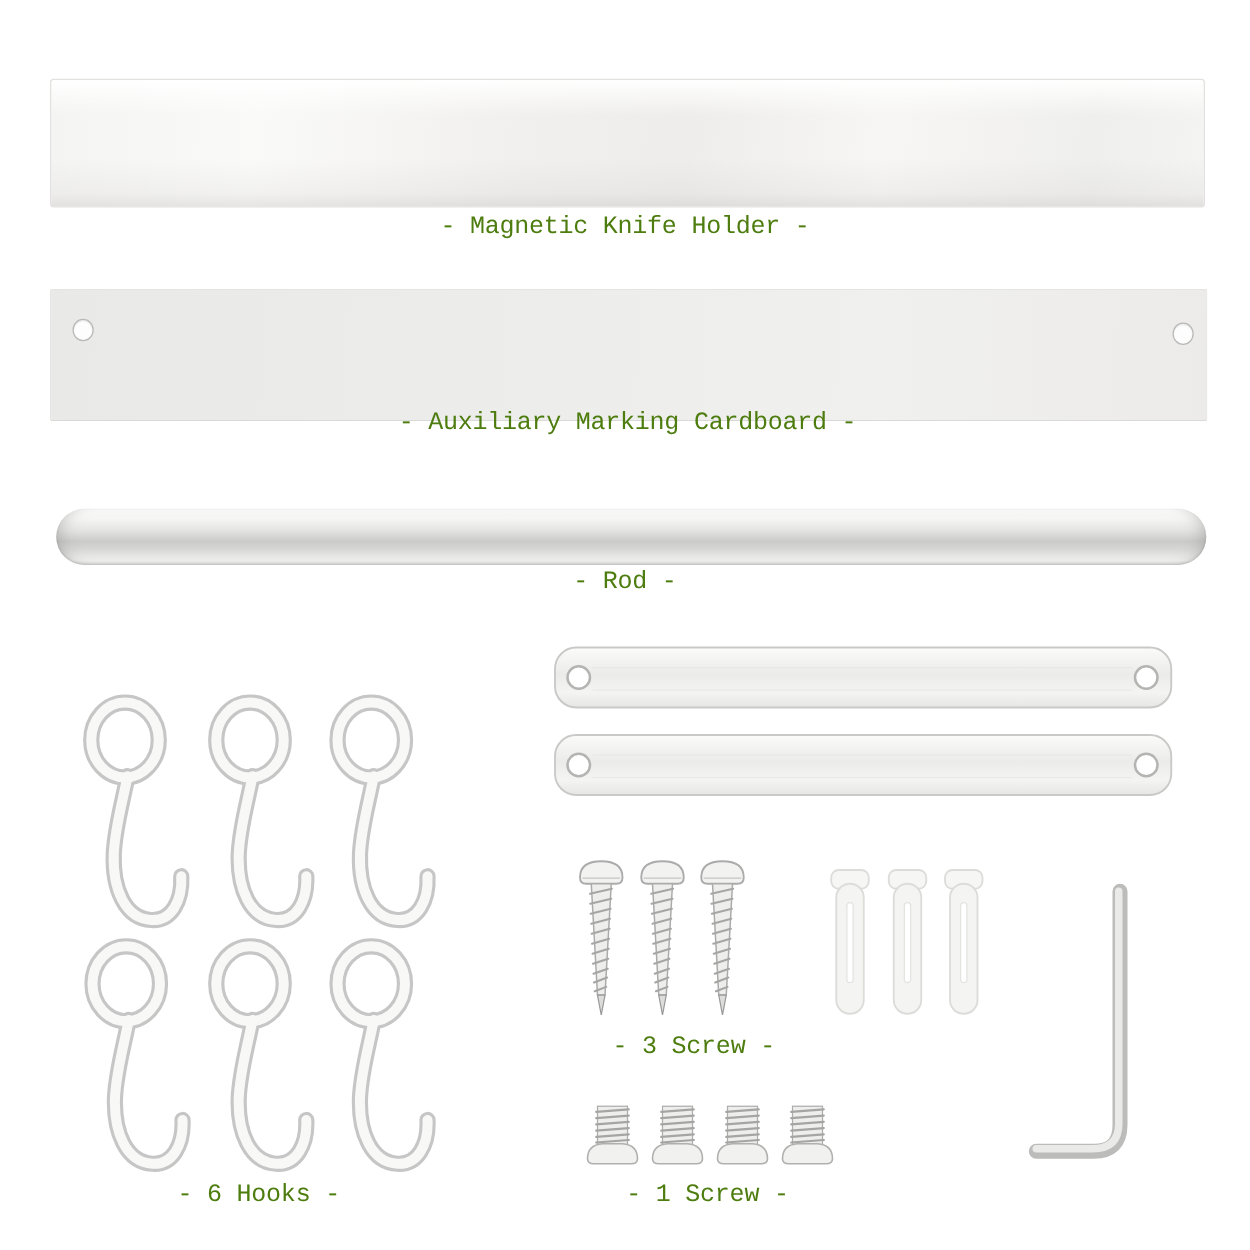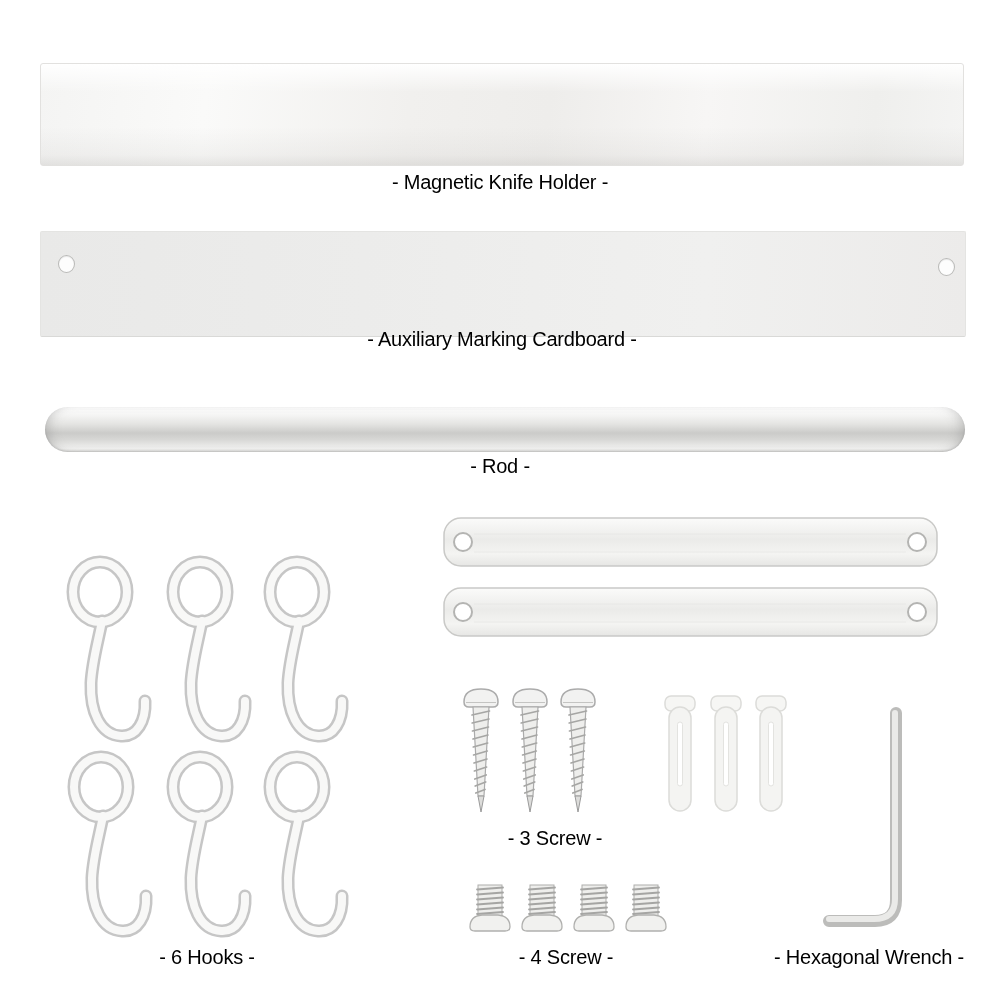--- a/index.html
+++ b/index.html
@@ -2,22 +2,23 @@
 <html><head>
 <meta charset="utf-8">
 <style>
   html,body{margin:0;padding:0;background:#ffffff;}
   .stage{
     position:relative;width:1000px;height:1000px;background:#ffffff;overflow:hidden;
     font-family:"Liberation Sans", sans-serif;
   }
   .label{
     position:absolute;transform:translateX(-50%);
-    font-size:20px;line-height:22px;color:#000000;letter-spacing:-0.2px;
+    font-size:20px;line-height:22px;color:#4d7c0f;letter-spacing:-0.2px;
     white-space:nowrap;
+    font-family:Liberation Mono, monospace;
   }
   .part{position:absolute;}
   
   .bar{
     left:40px;top:63px;width:922px;height:101px;border-radius:3px;
     border:1px solid #e2e1df;
     background-image:
       linear-gradient(180deg, #ffffff 0%, rgba(255,255,255,0) 28%),
       linear-gradient(180deg, rgba(255,255,255,0) 62%, rgba(203,201,198,0.18) 90%, rgba(186,184,181,0.32) 100%),
       linear-gradient(96deg, #f4f4f3 0%, #fafaf9 18%, #f1f0ee 40%, #eeedeb 55%, #f7f6f5 72%, #efefed 90%, #f4f4f3 100%);
@@ -143,21 +144,20 @@
     <use href="#sym-plug" x="48" y="0" width="36" height="122"></use>
     <use href="#sym-plug" x="93" y="0" width="36" height="122"></use>
   </svg>
 
   <svg class="piece" style="left:466px;top:881px" width="204" height="52" viewBox="0 0 204 52">
     <use href="#sym-screw-short" x="0" y="0" width="48" height="52"></use>
     <use href="#sym-screw-short" x="52" y="0" width="48" height="52"></use>
     <use href="#sym-screw-short" x="104" y="0" width="48" height="52"></use>
     <use href="#sym-screw-short" x="156" y="0" width="48" height="52"></use>
   </svg>
-  <div class="label" style="left:566px;top:946px">- 4 Screw -</div>
+  <div class="label" style="left:566px;top:946px">- 1 Screw -</div>
 
   <svg class="piece" style="left:816px;top:704px" width="95" height="232" viewBox="0 0 95 232">
     <path d="M80,9 L80,196 Q80,217 59,217 L13,217" fill="none" stroke="#bcbcba" stroke-width="12" stroke-linecap="round"></path>
     <path d="M79,9 L79,195 Q79,215 58,215 L13,215" fill="none" stroke="#eaeae8" stroke-width="6" stroke-linecap="round"></path>
   </svg>
-  <div class="label" style="left:869px;top:946px">- Hexagonal Wrench -</div>
 
 </div>
 
 </body></html>

